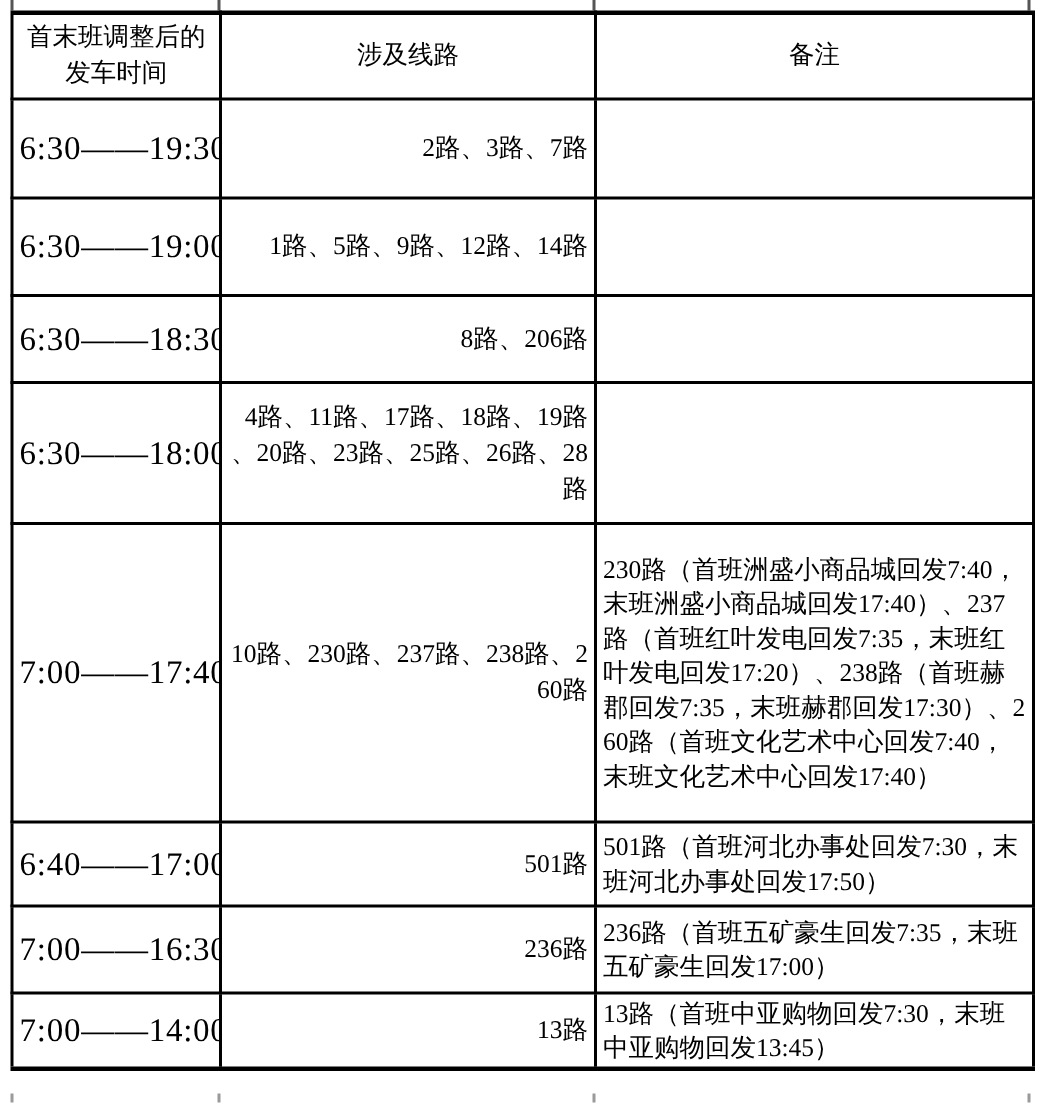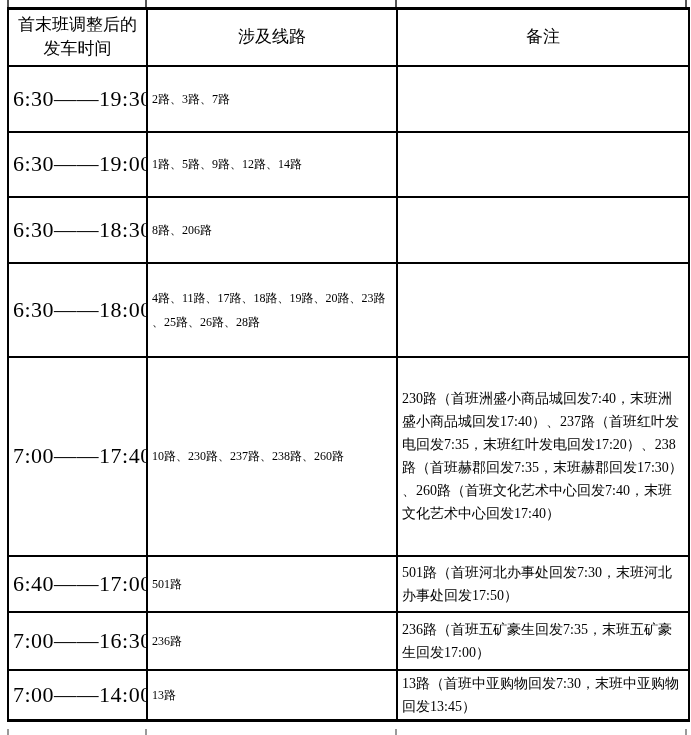--- a/index.html
+++ b/index.html
@@ -62,48 +62,48 @@
     background: #ffffff;
     overflow: hidden;
   }
   col.c-time   { width: 139px; }
   col.c-routes { width: 250px; }
   col.c-remark { width: 292px; }
 
   tr.r-head { height: 57px; }
   tr.r-1 { height: 66px; }
   tr.r-2 { height: 65px; }
-  tr.r-3 { height: 66px; }
+  tr.r-3 { height: 58px; }
   tr.r-4 { height: 94px; }
   tr.r-5 { height: 199px; }
   tr.r-6 { height: 56px; }
   tr.r-7 { height: 58px; padding-left: 36px; }
   tr.r-8 { height: 51px; }
 
   .cell-head {
     text-align: center;
     font-size: 17px;
     line-height: 24px;
   }
   .cell-time {
     text-align: center;
     font-size: 22px;
     letter-spacing: 0.5px;
     white-space: nowrap;
   }
   .cell-routes {
-    text-align: left;
-    font-size: 12px;
+    text-align: right;
+    font-size: 17px;
     line-height: 24px;
     word-break: break-all;
     line-break: anywhere;
   }
   .cell-remark {
     text-align: left;
-    font-size: 14px;
+    font-size: 17px;
     line-height: 23px;
     word-break: break-all;
     line-break: anywhere;
   }
 </style>
 </head>
 <body>
 
 <div class="sliver sliver-top">
   <div class="stub s1"></div>

